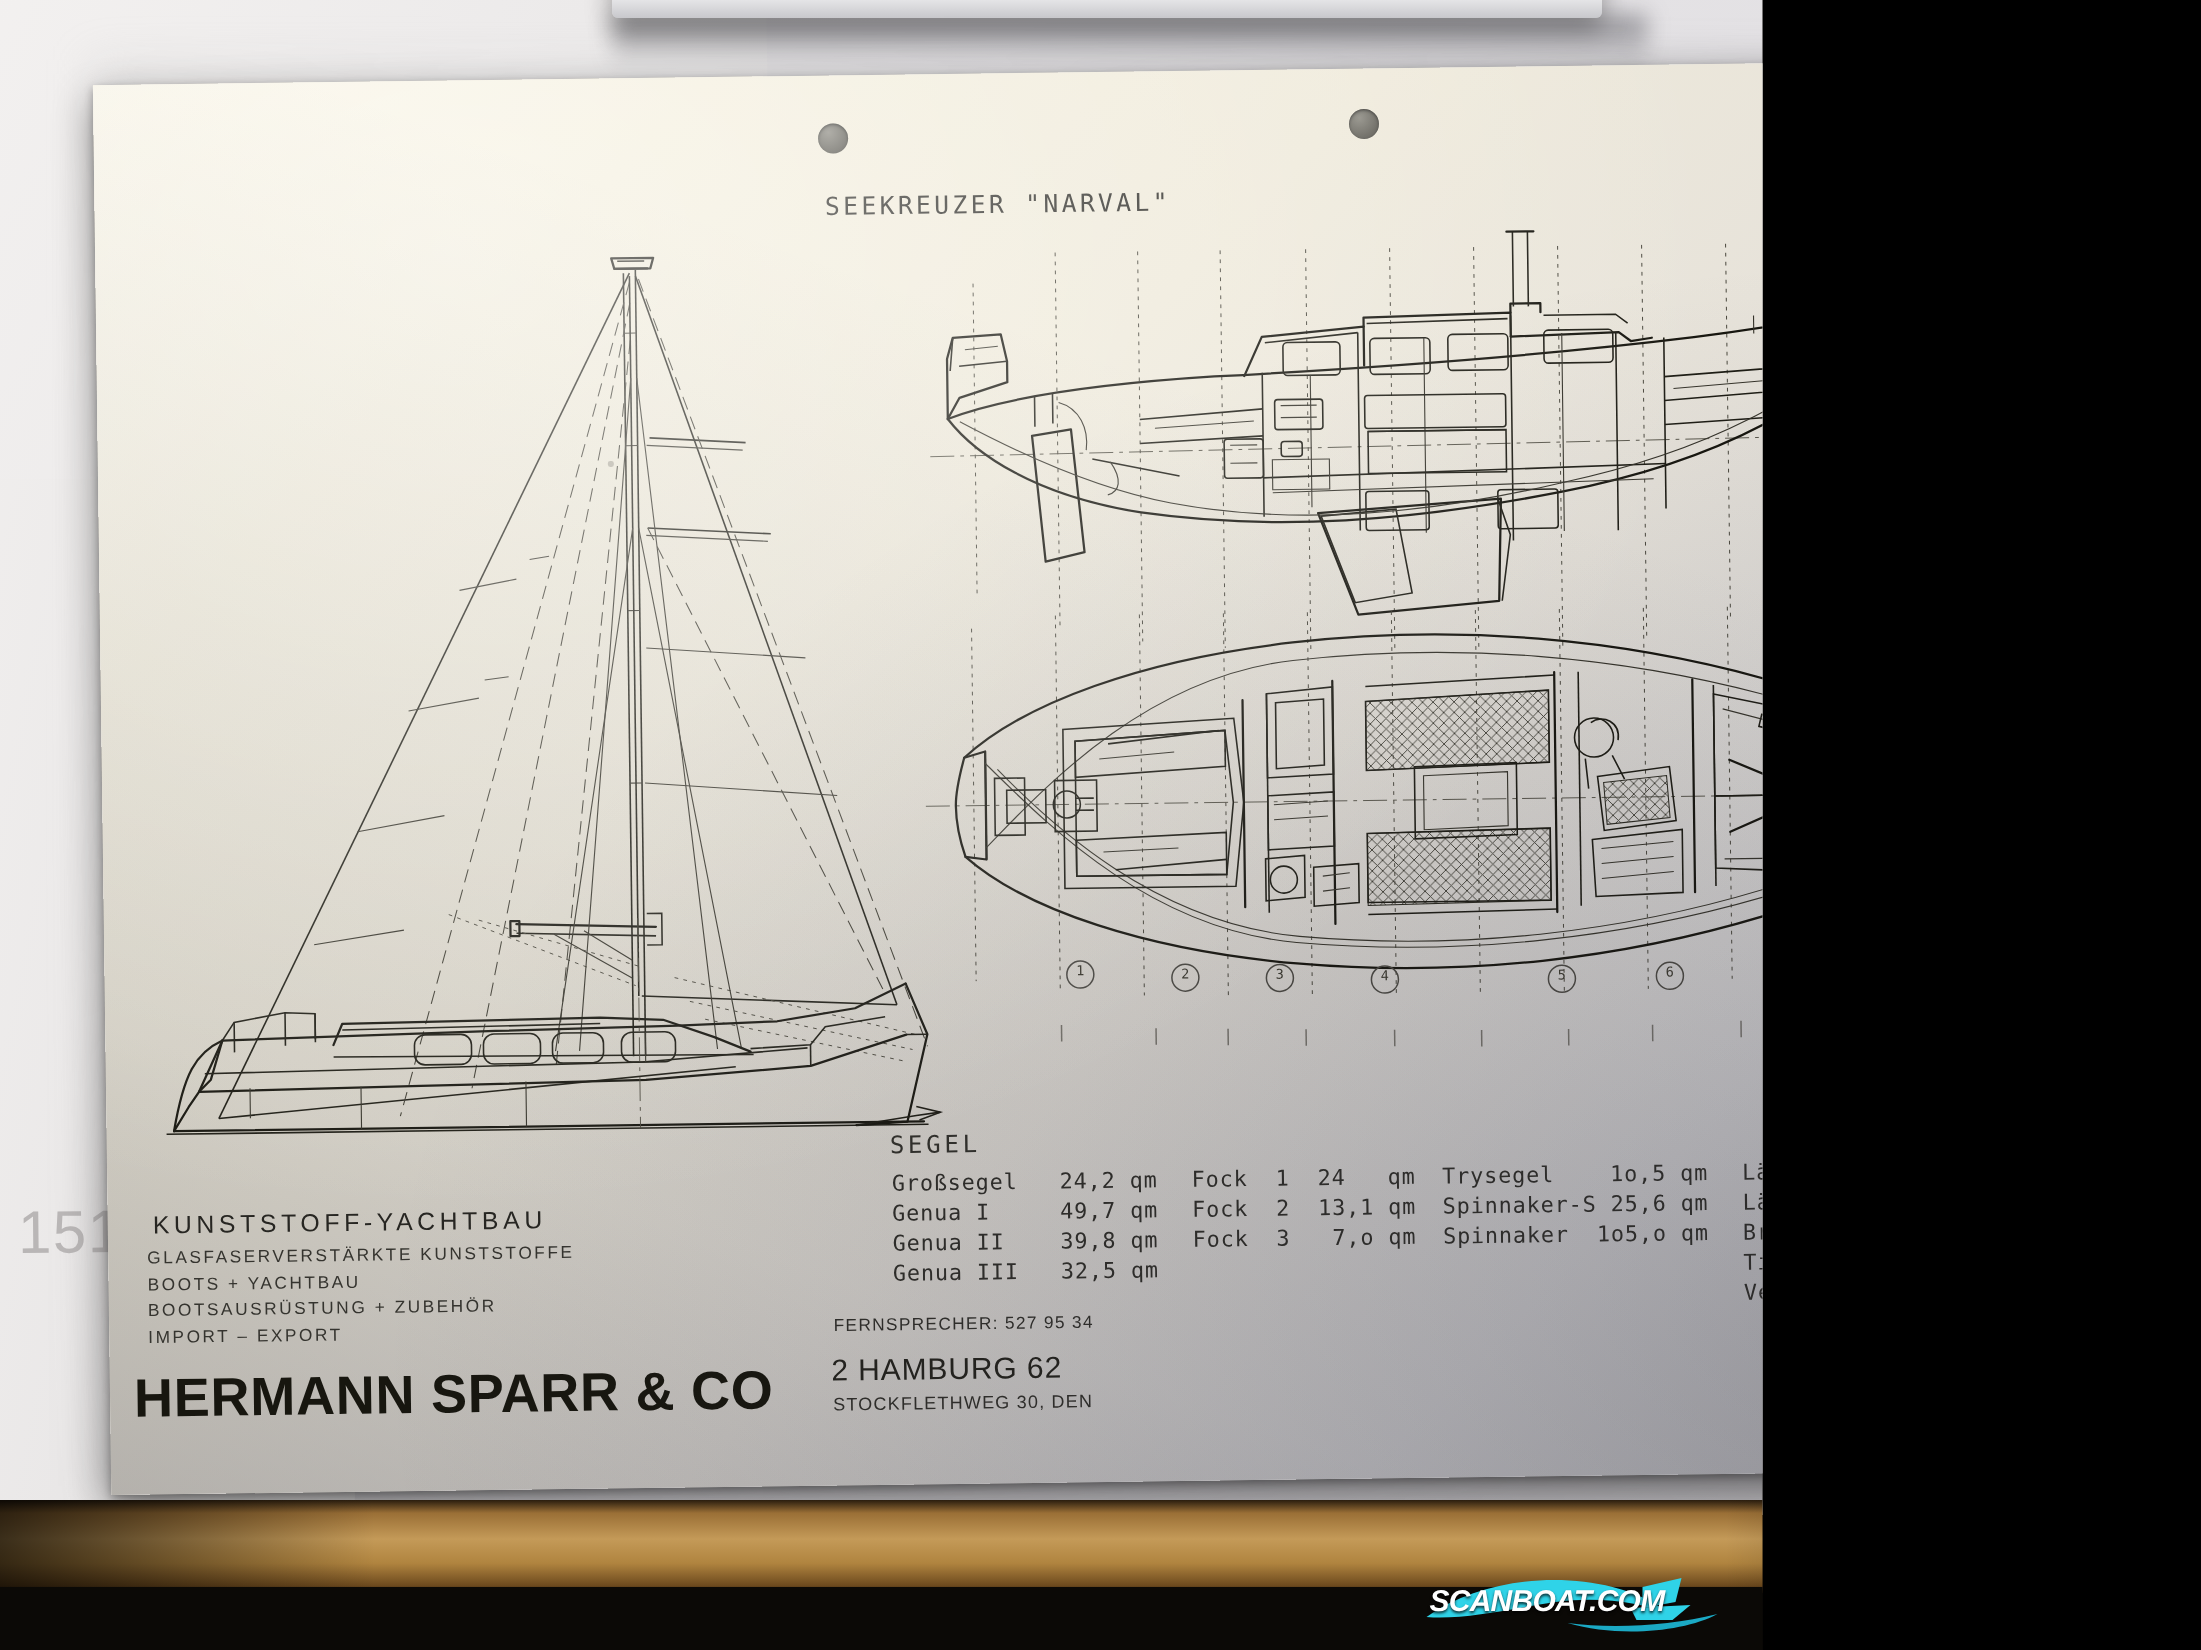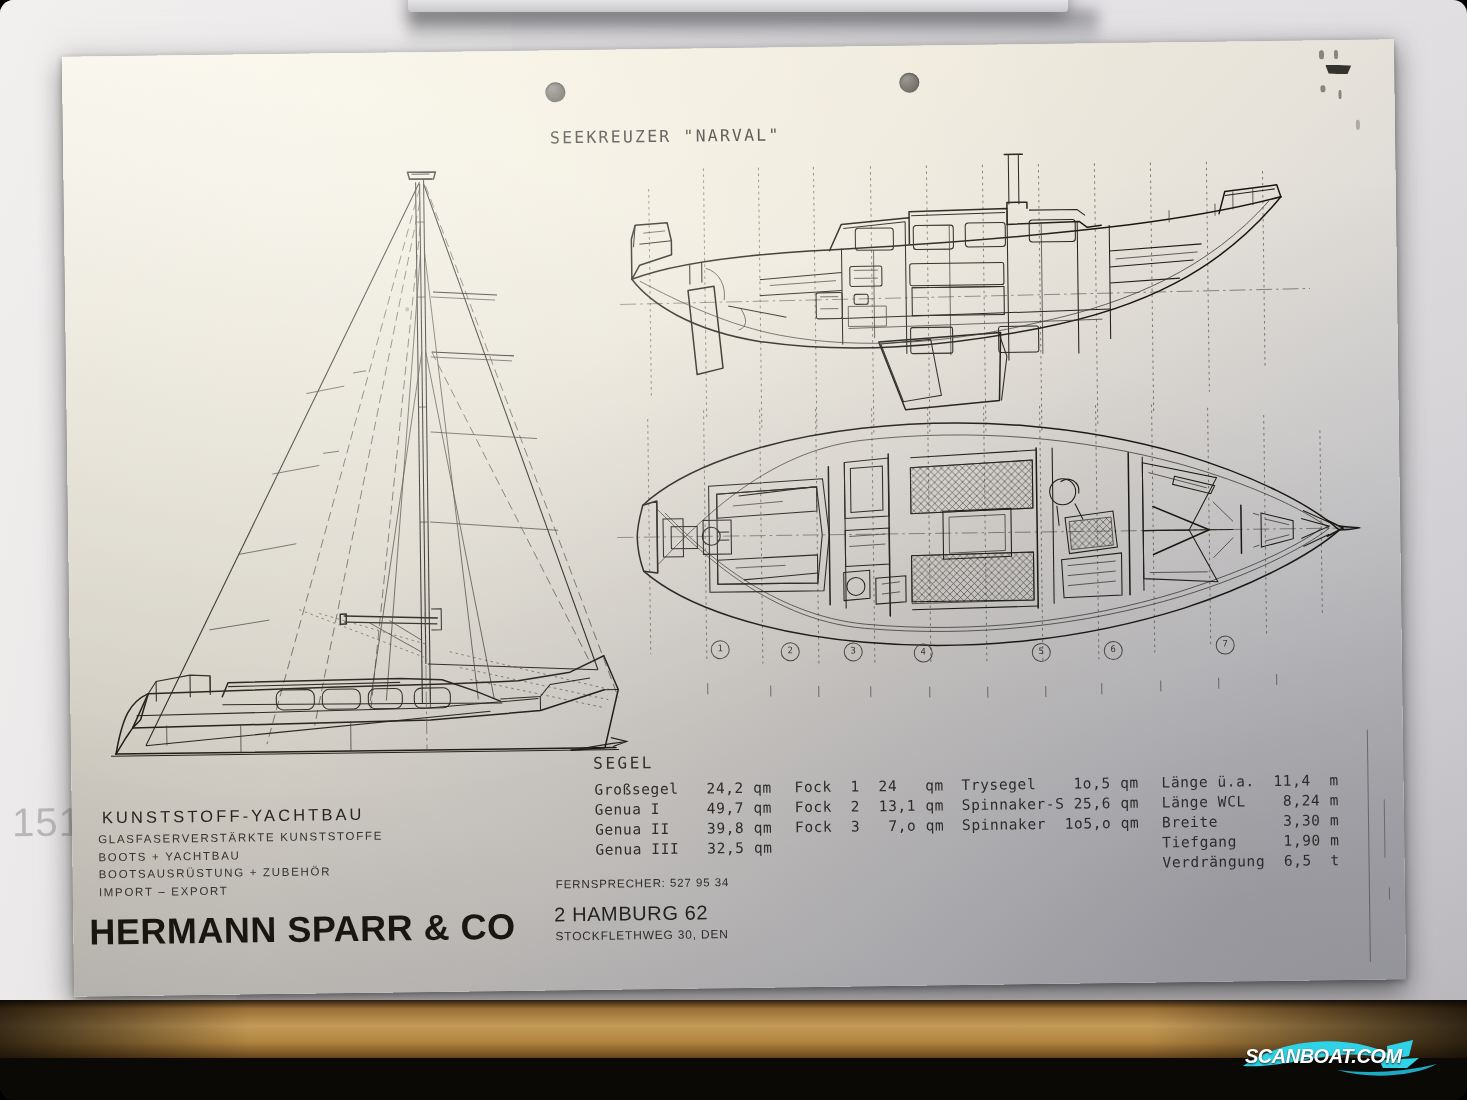--- a/index.html
+++ b/index.html
@@ -1,18 +1,18 @@
 <!DOCTYPE html>
 <html><head>
 <meta charset="utf-8">
 <style>
   html,body{margin:0;padding:0;background:#000;}
   body{font-family:"Liberation Sans",sans-serif;}
 
-  #stage{position:relative;width:1467px;height:1100px;overflow:hidden;background:#100d08;border-radius:14px;}
+  #stage{position:relative;width:1175px;height:1100px;overflow:hidden;background:#100d08;}
 
   
   .bg-wall{position:absolute;left:0;top:0;width:1467px;height:1010px;
     background:linear-gradient(160deg,#e9e7e8 0%,#e3e1e4 30%,#d9d7da 55%,#cfcdd1 75%,#b9b7bb 100%);}
   .bg-paper-left{position:absolute;left:-40px;top:-10px;width:560px;height:1000px;
     background:linear-gradient(120deg,#f3f1f0 0%,#eceaea 40%,#e4e2e3 75%,#dcdadc 100%);
     transform:rotate(-1.1deg);}
   .bg-paper-left2{position:absolute;left:-60px;top:320px;width:300px;height:700px;
     background:linear-gradient(100deg,#f1efee 0%,#e9e7e7 60%,#dedcdd 100%);
     transform:rotate(0.6deg);}
@@ -84,21 +84,21 @@
   svg.draw *{vector-effect:non-scaling-stroke;}
   .ln{stroke:#17160f;fill:none;stroke-width:1.5;stroke-linejoin:round;stroke-linecap:round;}
   .ln2{stroke:#1d1c14;fill:none;stroke-width:1.05;}
   .lnt{stroke:#35332a;fill:none;stroke-width:.75;}
   .lnd{stroke:#3d3b31;fill:none;stroke-width:.7;stroke-dasharray:9 5;}
   .lndd{stroke:#46443a;fill:none;stroke-width:.65;stroke-dasharray:2.5 3.5;}
   .lnc{stroke:#4a483d;fill:none;stroke-width:.6;stroke-dasharray:16 4 2.5 4;}
   .hatch{fill:url(#xh);stroke:#2c2b22;stroke-width:.7;}
 
   
-  #wm{position:absolute;right:18px;bottom:20px;width:212px;height:46px;}
+  #wm{position:absolute;right:18px;bottom:8px;width:212px;height:46px;}
   #wm .wmtxt{position:absolute;left:8px;top:11px;font-size:20px;font-weight:700;font-style:italic;
     color:#ffffff;letter-spacing:-.5px;font-family:"Liberation Sans",sans-serif;
     text-shadow:0 1px 2px rgba(0,0,0,.8);}
 </style>
 </head>
 <body>
 
 <div id="stage">
 
   <div class="bg-wall"></div>

